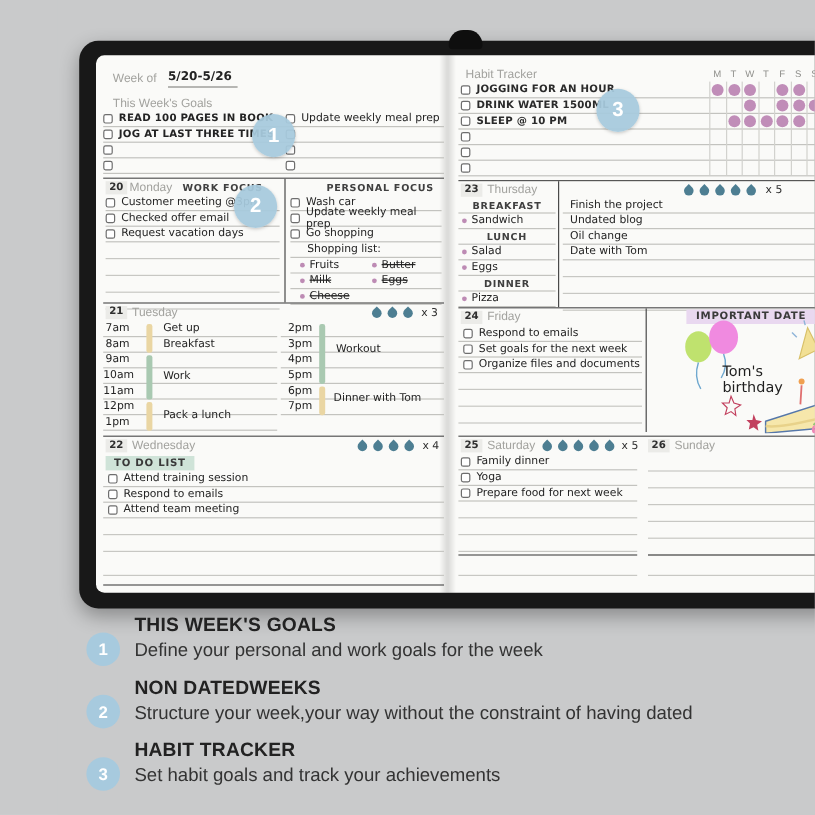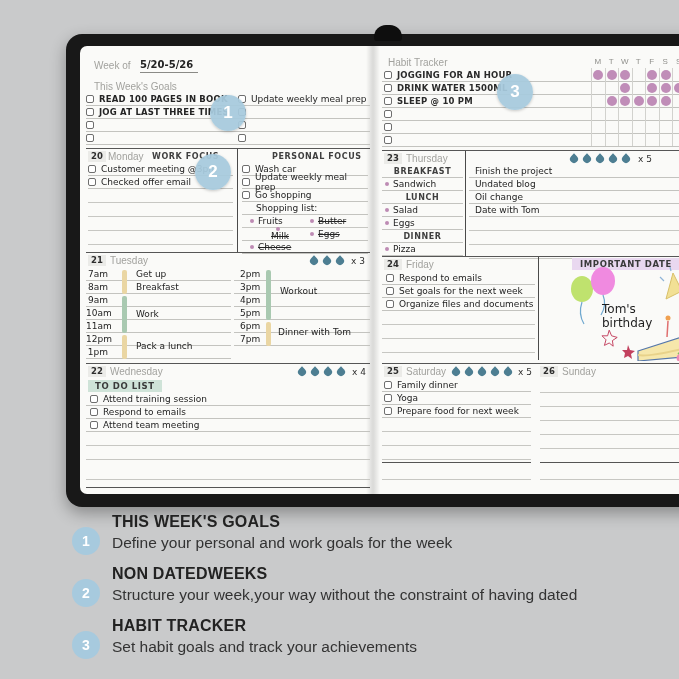--- a/index.html
+++ b/index.html
@@ -119,20 +119,24 @@
 
     <div class="abs" style="left:2px;top:14px;width:145px;">
       <div class="crow">
           <span class="cb"></span>
           <span class="hw item">Customer meeting @3pm</span>
         </div>
       <div class="crow">
           <span class="cb"></span>
           <span class="hw item">Checked offer email</span>
         </div>
+      <div class="crow">
+          <span class="cb"></span>
+          <span class="hw item">Request vacation days</span>
+        </div>
       <div class="rlines">
           <div></div>
           <div></div>
           <div></div>
           <div></div>
         </div>
     </div>
 
     <div class="abs" style="left:156px;top:14px;width:126px;">
       <div class="crow">
@@ -154,21 +158,21 @@
         <span class="gcell" style="width:60px;margin-left:8px;">
             <i class="dot"></i>
             <span class="hw item">Fruits</span>
           </span>
         <span class="gcell">
             <i class="dot"></i>
             <span class="hw item strike">Butter</span>
           </span>
       </div>
       <div class="crow">
-        <span class="gcell" style="width:60px;margin-left:8px;flex-direction:column;">
+        <span class="gcell" style="width:60px;margin-left:8px;">
             <i class="dot"></i>
             <span class="hw item strike">Milk</span>
           </span>
         <span class="gcell">
             <i class="dot"></i>
             <span class="hw item strike">Eggs</span>
           </span>
       </div>
       <div class="crow">
         <span class="gcell" style="margin-left:8px;">

